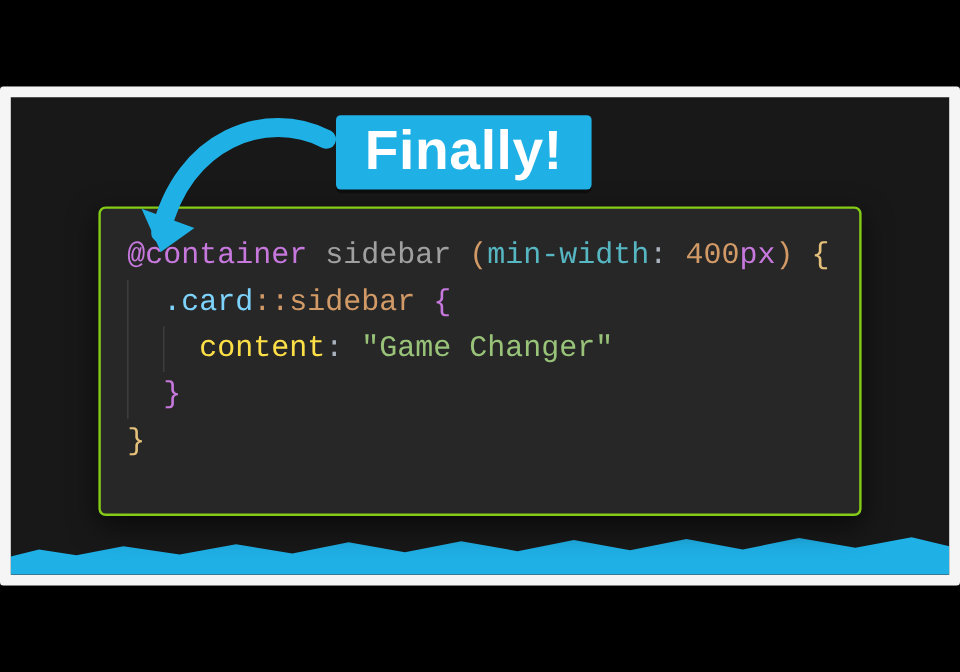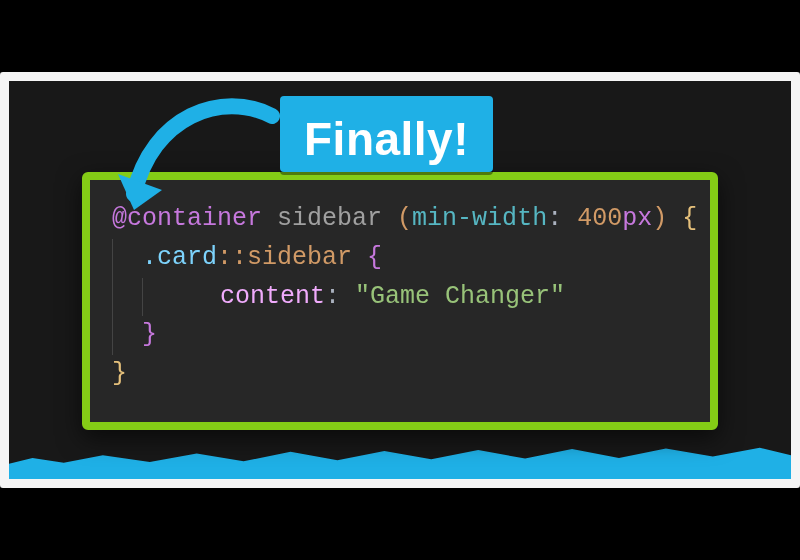--- a/index.html
+++ b/index.html
@@ -43,21 +43,21 @@
 
   
   .badge {
     position: absolute;
     top: 24px;
     left: 280px;
     background: #1fb0e6;
     color: #fff;
     font-weight: 800;
     font-size: 46px;
-    padding: 20px 24px 10px 24px;
+    padding: 6px 24px 10px 24px;
     border-radius: 4px;
     letter-spacing: 0.5px;
     z-index: 5;
     line-height: 1;
     box-shadow: 0 3px 0 rgba(0,0,0,0.4);
   }
 
   
   .arrow {
     position: absolute;
@@ -69,21 +69,21 @@
   }
 
   
   .code-panel {
     position: absolute;
     top: 100px;
     left: 82px;
     width: 636px;
     height: 258px;
     background: #272727;
-    border: 8px solid #84cc16;
+    border: 2px solid #84cc16;
     border-radius: 6px;
     padding: 20px 22px;
     font-family: 'Consolas', 'Menlo', 'Courier New', monospace;
     font-size: 25px;
     line-height: 1.55;
     color: #d4d4d4;
     box-shadow: 0 8px 24px rgba(0,0,0,0.6);
     z-index: 3;
   }
 
@@ -101,21 +101,21 @@
   .tok-paren    { color: #d19a66; }
   .tok-property { color: #56b6c2; }
   .tok-colon    { color: #abb2bf; }
   .tok-value    { color: #d19a66; }
   .tok-unit     { color: #c678dd; }
   .tok-brace-y  { color: #e5c07b; }
   .tok-brace-p  { color: #c678dd; }
   .tok-selector { color: #7dd3fc; }
   .tok-pseudo   { color: #d19a66; }
   .tok-string   { color: #98c379; }
-  .tok-prop2    { color: #f0abfc; margin-left: 48px; }
+  .tok-prop2    { color: #fde047; }
 </style>
 </head>
 <body>
 
 <div class="stage">
 
   <div class="badge">
     <span>Finally!</span>
   </div>
 

